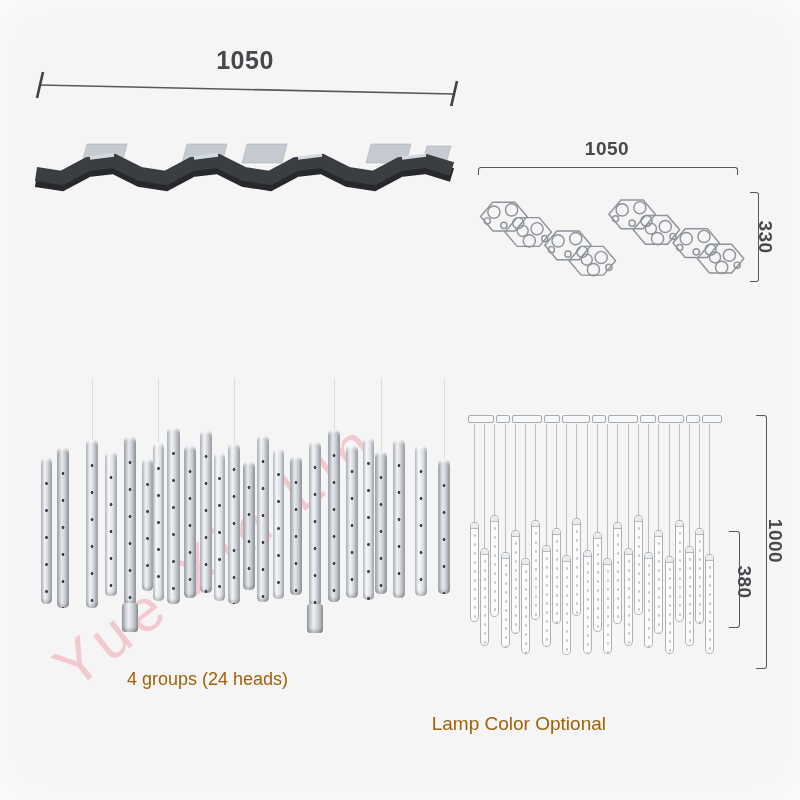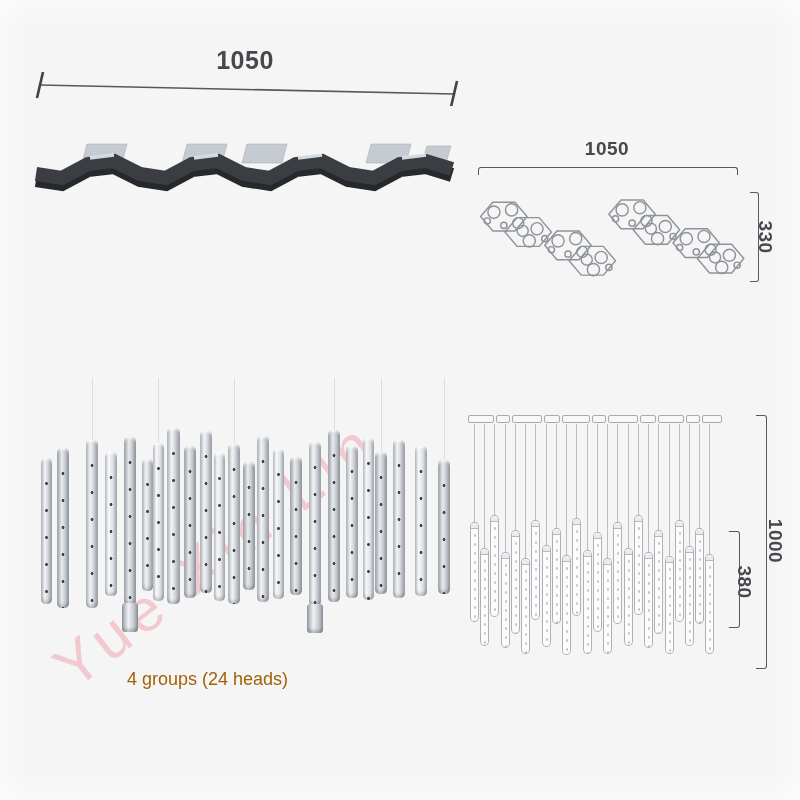--- a/index.html
+++ b/index.html
@@ -249,14 +249,15 @@
       <div class="pwire" style="left: 709px; top: 424px; height: 130px;"></div>
       <div class="ptube" style="left: 704.5px; top: 554px; height: 100px;"></div>
     </div>
 
   <div class="abs brk-right" style="left:756px;top:415px;width:10px;height:252px;"></div>
   <div class="abs dimnum rot90" style="left:746px;top:531px;width:60px;height:20px;font-size:19px;">1000</div>
 
   <div class="abs brk-right" style="left:729px;top:531px;width:10px;height:95px;"></div>
   <div class="abs dimnum rot90" style="left:715px;top:572px;width:60px;height:20px;font-size:19px;">380</div>
 
+  <div class="abs caption" style="left:346px;top:713px;width:260px;">Lamp Color Optional</div>
 
 </div>
 
 </body></html>

